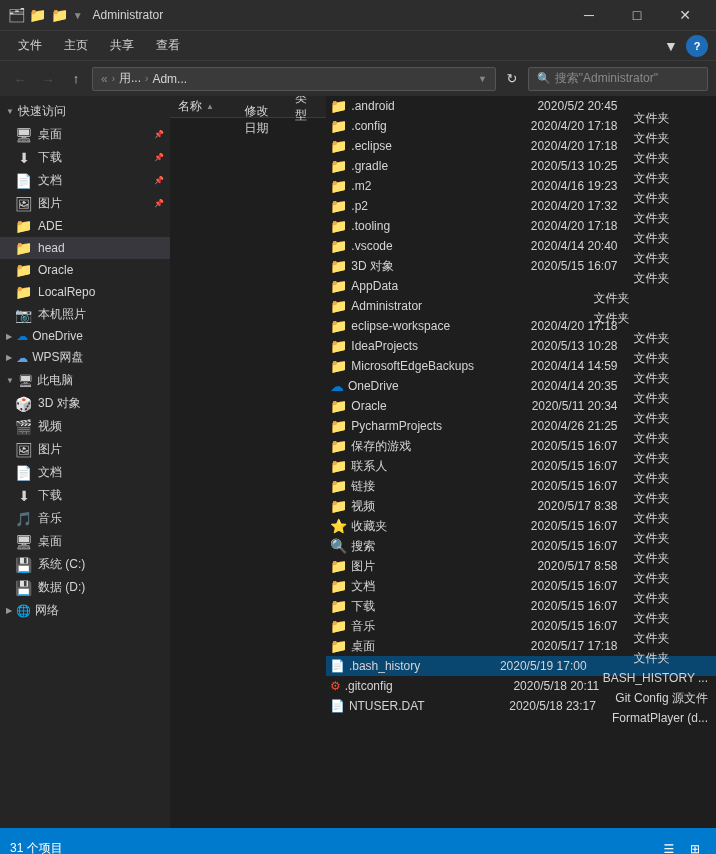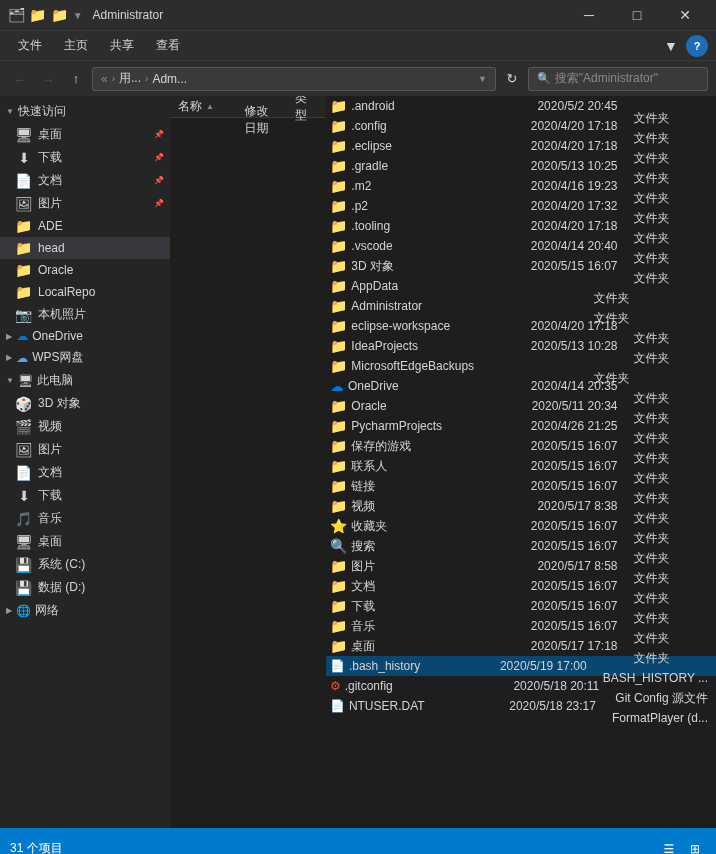--- a/index.html
+++ b/index.html
@@ -570,20 +570,21 @@
         <span>IdeaProjects</span>
       </div>
       <div class="file-date-cell">2020/5/13 10:28</div>
       <div class="file-type-cell">文件夹</div>
     </div>
         <div class="file-row">
       <div class="file-name-cell">
         <span><span style="color:#e8c060; font-size:14px;">📁</span></span>
         <span>MicrosoftEdgeBackups</span>
       </div>
+      <div class="file-date-cell">2020/4/14 14:59</div>
       <div class="file-type-cell">文件夹</div>
     </div>
         <div class="file-row">
       <div class="file-name-cell">
         <span><span style="color:#0078d4; font-size:14px;">☁</span></span>
         <span>OneDrive</span>
       </div>
       <div class="file-date-cell">2020/4/14 20:35</div>
       <div class="file-type-cell">文件夹</div>
     </div>

